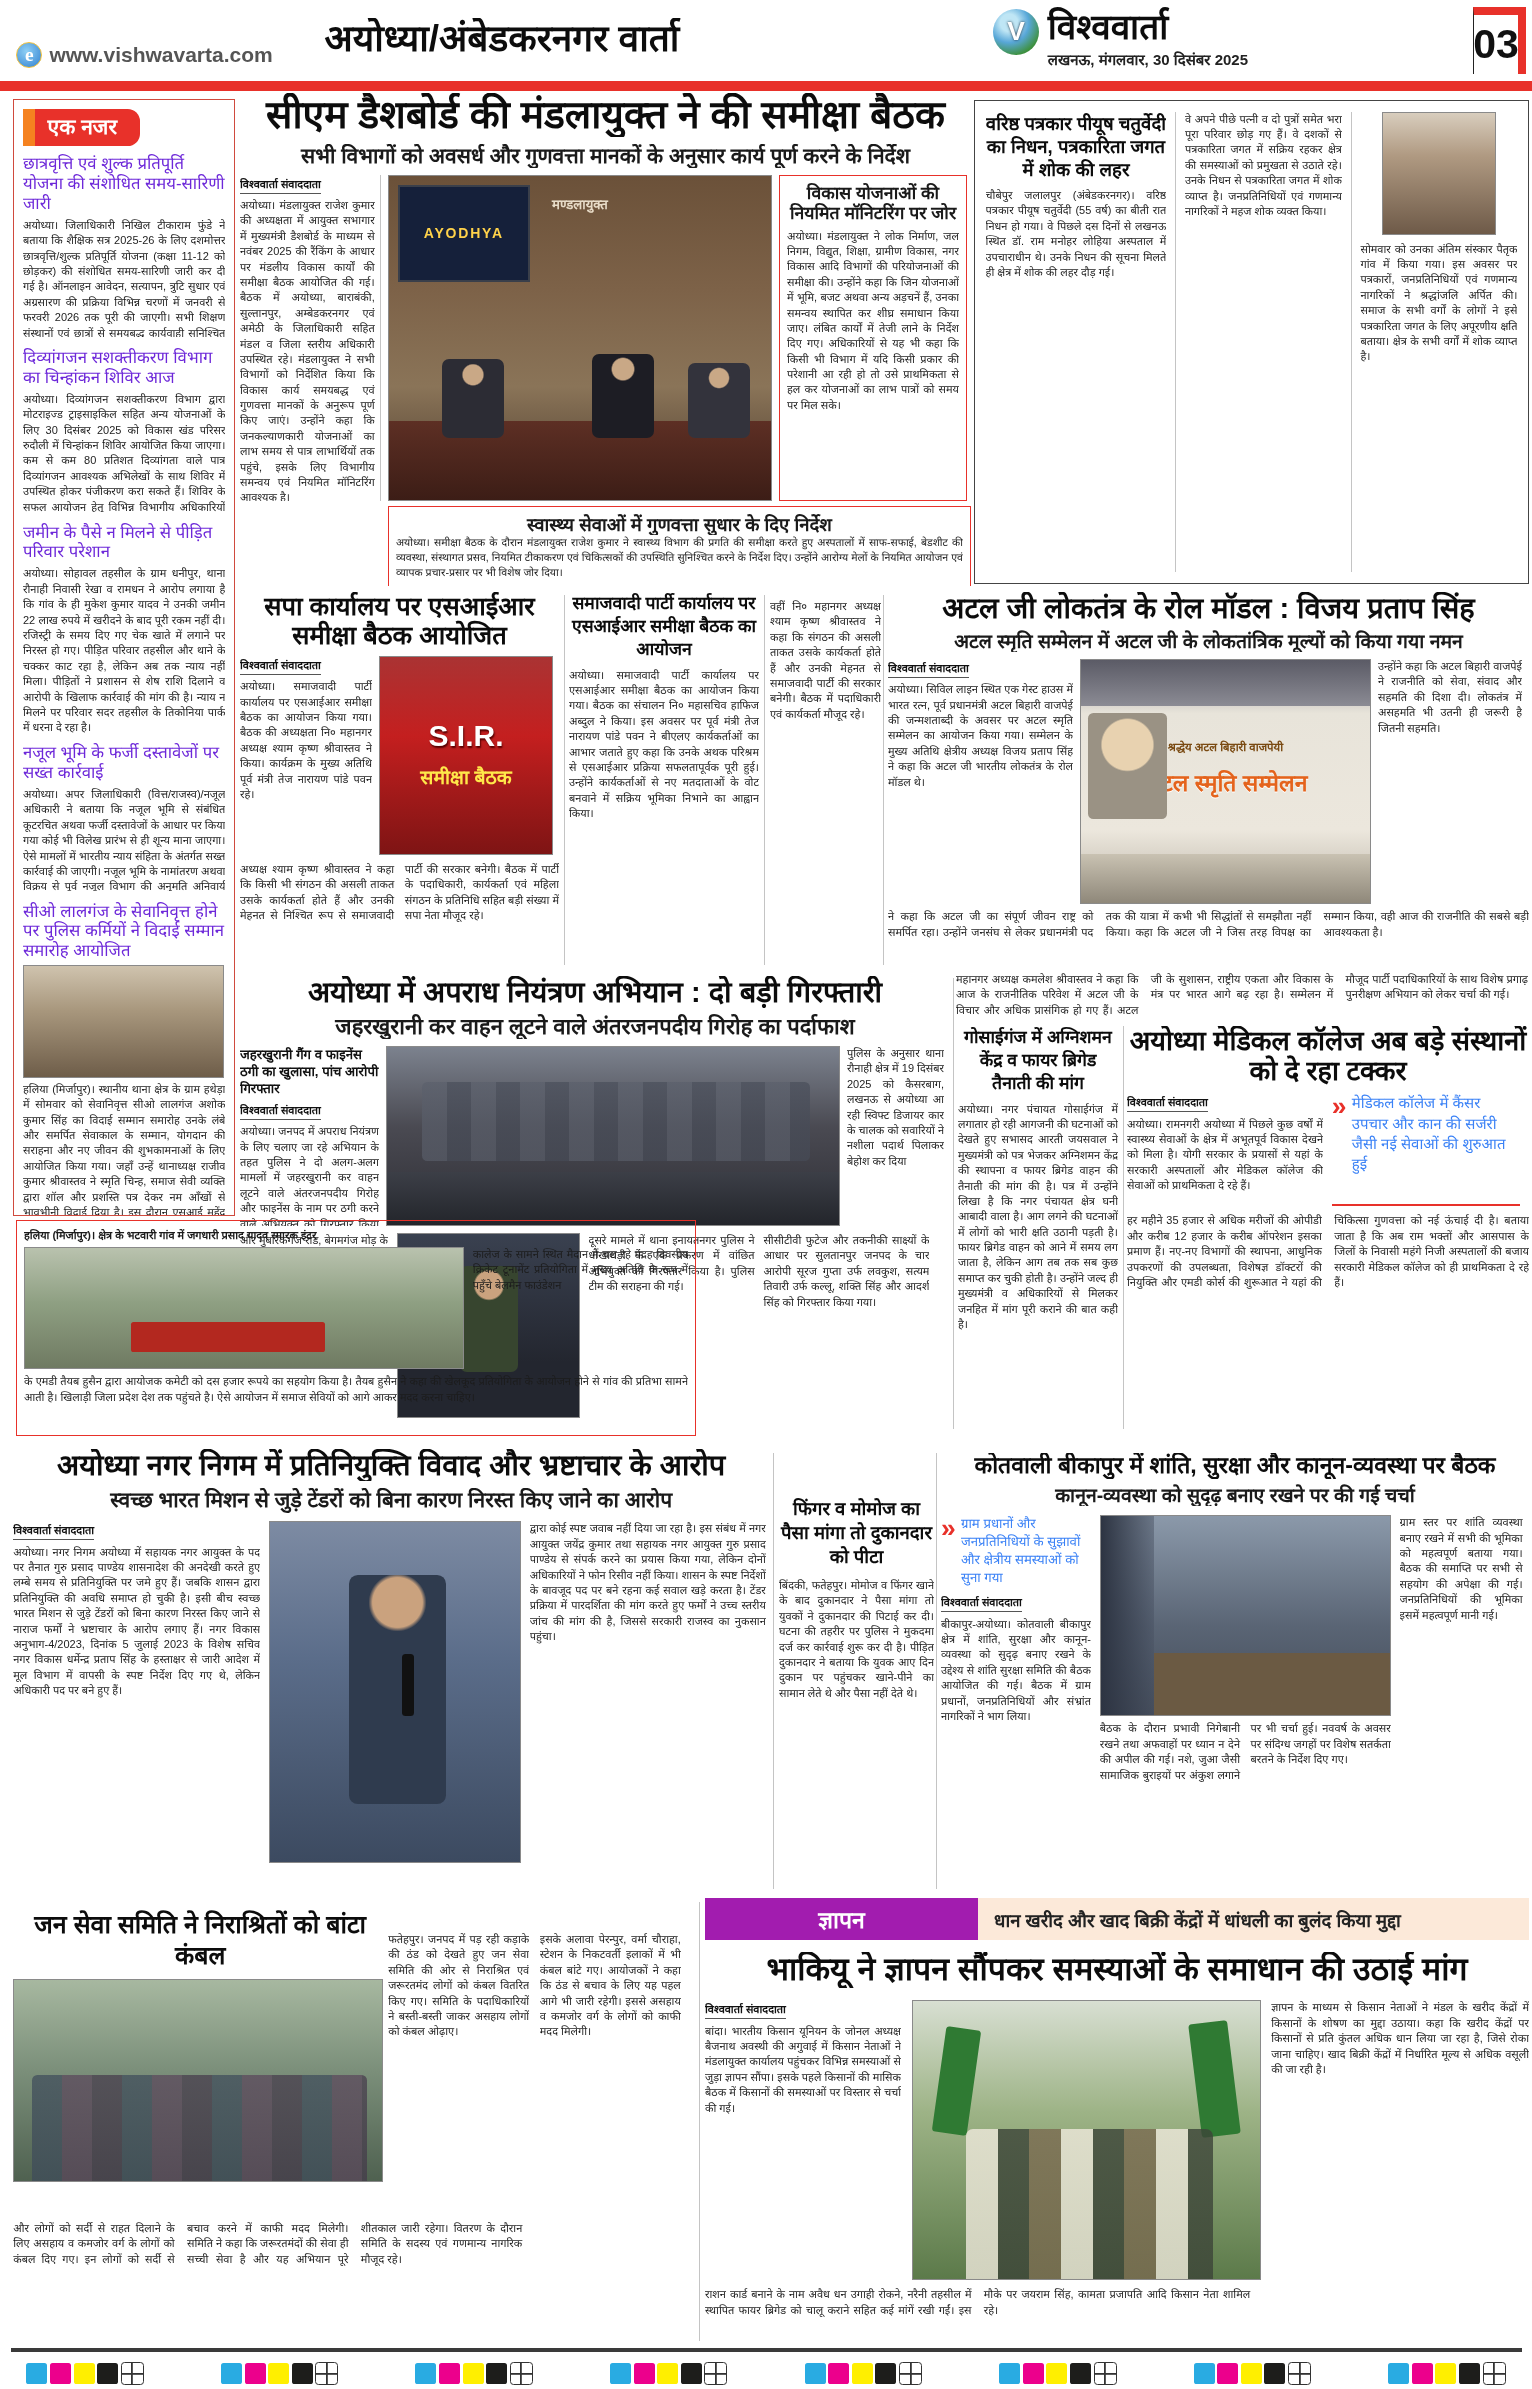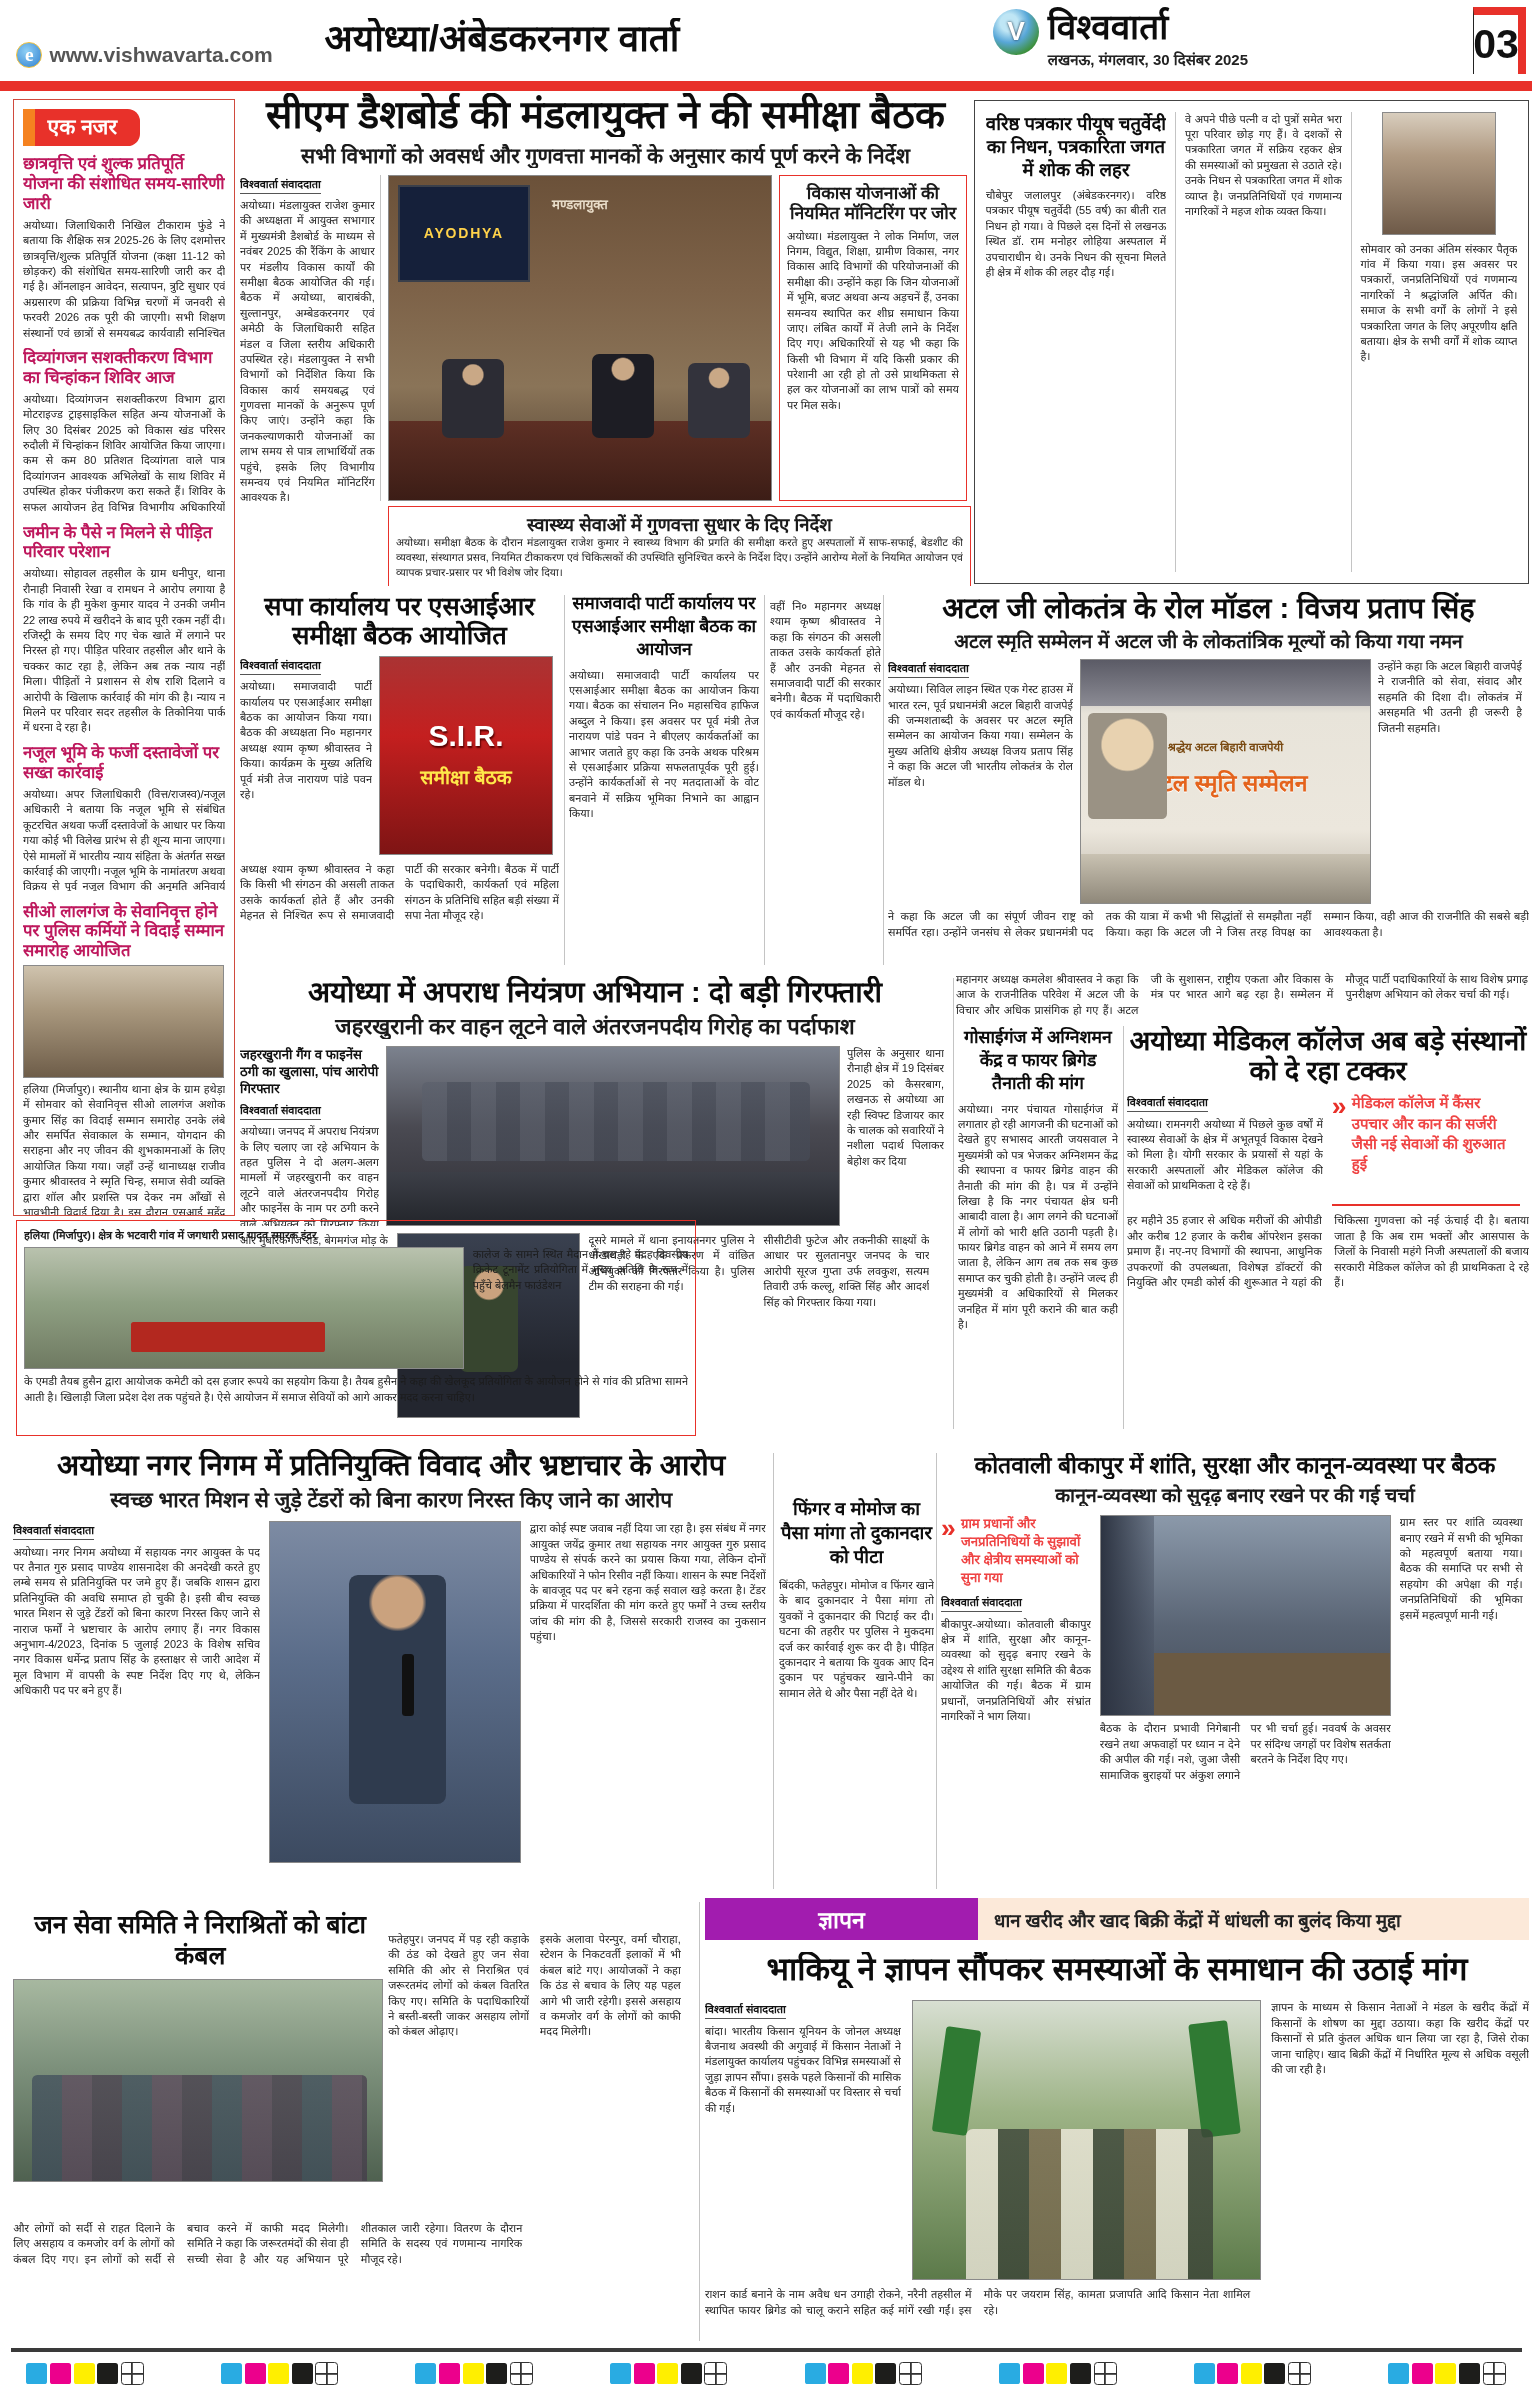--- a/index.html
+++ b/index.html
@@ -6,24 +6,24 @@
   body{background:#d8d8d8;font-family:"Liberation Sans","DejaVu Sans",sans-serif}
   .page{position:relative;width:1532px;height:2389px;margin:0 auto;background:#fff;color:#111;overflow:hidden}
   .abs{position:absolute}
   .hl{font-weight:bold;color:#0c0c0c;text-align:center;line-height:1.12;overflow:hidden}
   .sub{font-weight:bold;color:#1a1a1a;text-align:center;line-height:1.15;overflow:hidden}
   .bt{font-size:11px;line-height:1.4;text-align:justify;color:#1c1c1c;overflow:hidden}
   .byline{display:inline-block;font-weight:bold;font-size:11px;border-bottom:1.8px solid #555;padding-bottom:1.8px;margin-bottom:4.4px;color:#111}
   .photo{position:relative;overflow:hidden;border:0.9px solid #8a8a8a}
   .vrule{position:absolute;width:0.9px;background:#c4c4c4}
   .redbox{border:1.8px solid #e8312a;padding:7px;overflow:hidden}
-  .art-title{font-weight:bold;font-size:16.7px;line-height:1.18;color:#be185d;margin-bottom:4.4px}
+  .art-title{font-weight:normal;font-size:16.7px;line-height:1.18;color:#6d28d9;margin-bottom:4.4px}
   .najar-art{margin-bottom:10.6px;overflow:hidden}
   .quote-mark{color:#e8312a;font-weight:bold;font-size:26.4px;line-height:1;margin-right:5.3px}
-  .pullquote{font-weight:bold;font-size:15px;line-height:1.35;color:#ef4444}
+  .pullquote{font-weight:normal;font-size:15px;line-height:1.35;color:#3b82f6}
   .marks{display:flex;justify-content:space-between;align-items:center}
   .mgroup{display:flex;gap:2.6px;align-items:center}
   .sq{width:21px;height:21px;display:inline-block;border-radius:2.6px}
   .sq.c{background:#29abe2}.sq.m{background:#ec008c}.sq.y{background:#ffef00}.sq.k{background:#1d1d1b}
   .reg{width:23px;height:23px;display:inline-block;background:
     linear-gradient(#333,#333) 50% 0/1.8px 100% no-repeat,
     linear-gradient(#333,#333) 0 50%/100% 1.8px no-repeat,#fff;border:1.8px solid #333;border-radius:3.5px}
   .globe{width:46px;height:46px;border-radius:50%;background:radial-gradient(circle at 35% 30%,#bfe6f5 0 20%,#58a7d8 45%,#3e9140 75%,#2c6b30 100%);
     display:flex;align-items:center;justify-content:center;color:#fff;font-weight:bold;font-size:26.4px;text-shadow:0 0 2.6px #123}
   .eicon{width:26.4px;height:26.4px;border-radius:50%;background:radial-gradient(circle at 40% 35%,#8fd0f5,#2f7fd0);display:inline-flex;align-items:center;justify-content:center;

